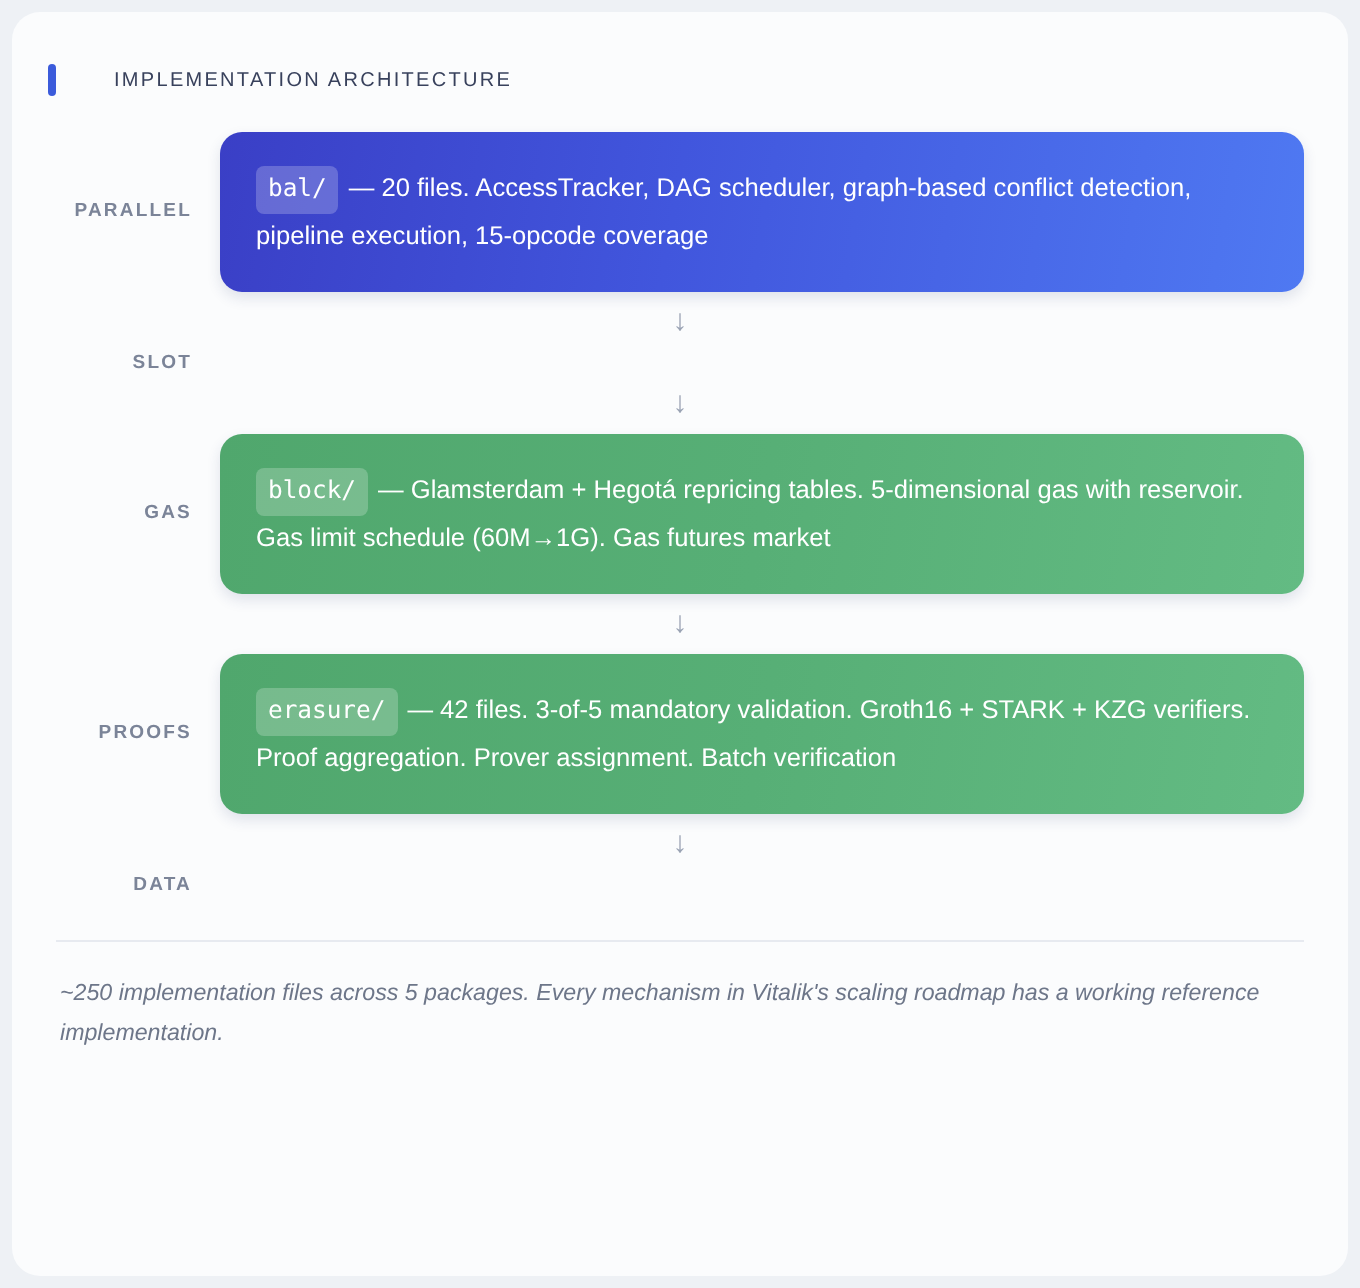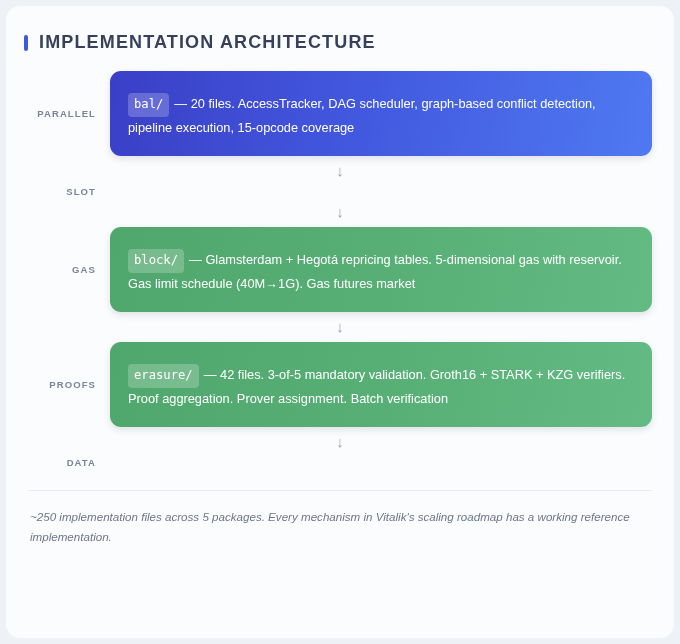--- a/index.html
+++ b/index.html
@@ -34,25 +34,26 @@
     padding: 26px 0 0 18px;
   }
   .accent-bar {
     width: 4px;
     height: 16px;
     border-radius: 2px;
     background: #3b5bdb;
     flex: none;
   }
   .header-title {
-    font-size: 18px;
-    font-weight: bold;
+    font-size: 10px;
+    font-weight: normal;
     letter-spacing: 1.15px;
     color: #38415c;
     text-transform: uppercase;
+    margin-left: 18px;
   }
 
   
   .flow {
     padding: 18px 22px 0 22px;
   }
 
   .row {
     display: flex;
     align-items: center;
@@ -67,21 +68,21 @@
     font-size: 9.5px;
     font-weight: bold;
     letter-spacing: 1.1px;
     color: #7b8498;
     text-transform: uppercase;
   }
 
   .card {
     flex: 1;
     border-radius: 11px;
-    padding: 22px 20px 17px 18px;
+    padding: 17px 20px 17px 18px;
     box-sizing: border-box;
     min-height: 74px;
     display: flex;
     align-items: center;
     color: #ffffff;
     font-size: 12.8px;
     line-height: 1.72;
     box-shadow: 0 3px 7px rgba(40, 55, 110, 0.13);
   }
   .card.blue {
@@ -159,21 +160,21 @@
     </div>
 
     <div class="connector">
       <span>↓</span>
     </div>
 
     <div class="row">
       <div class="row-label">GAS</div>
       <div class="card green">
         <div>
-          <span class="chip">block/</span><span>— Glamsterdam + Hegotá repricing tables. 5-dimensional gas with reservoir. Gas limit schedule (40M→1G). Gas futures market</span>
+          <span class="chip">block/</span><span>— Glamsterdam + Hegotá repricing tables. 5-dimensional gas with reservoir. Gas limit schedule (60M→1G). Gas futures market</span>
         </div>
       </div>
     </div>
 
     <div class="connector">
       <span>↓</span>
     </div>
 
     <div class="row">
       <div class="row-label">PROOFS</div>

